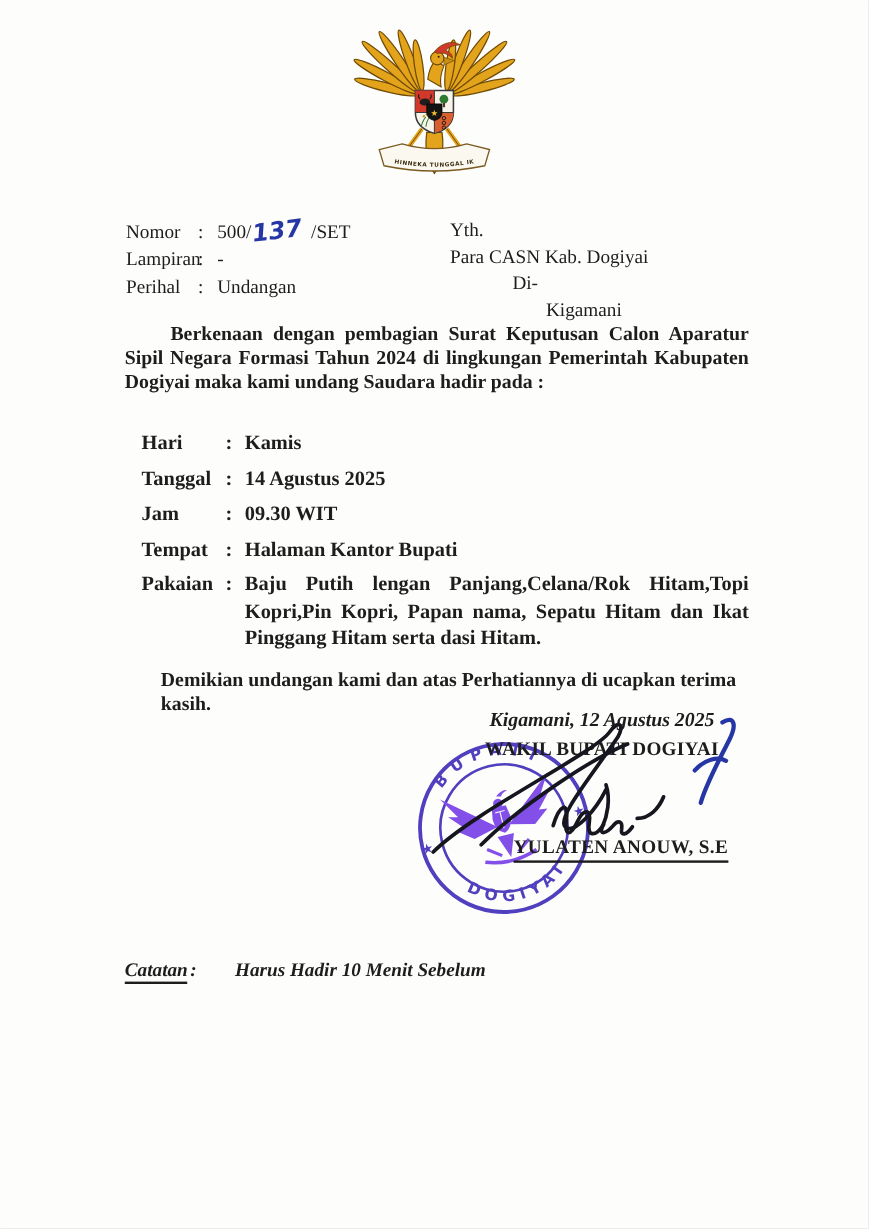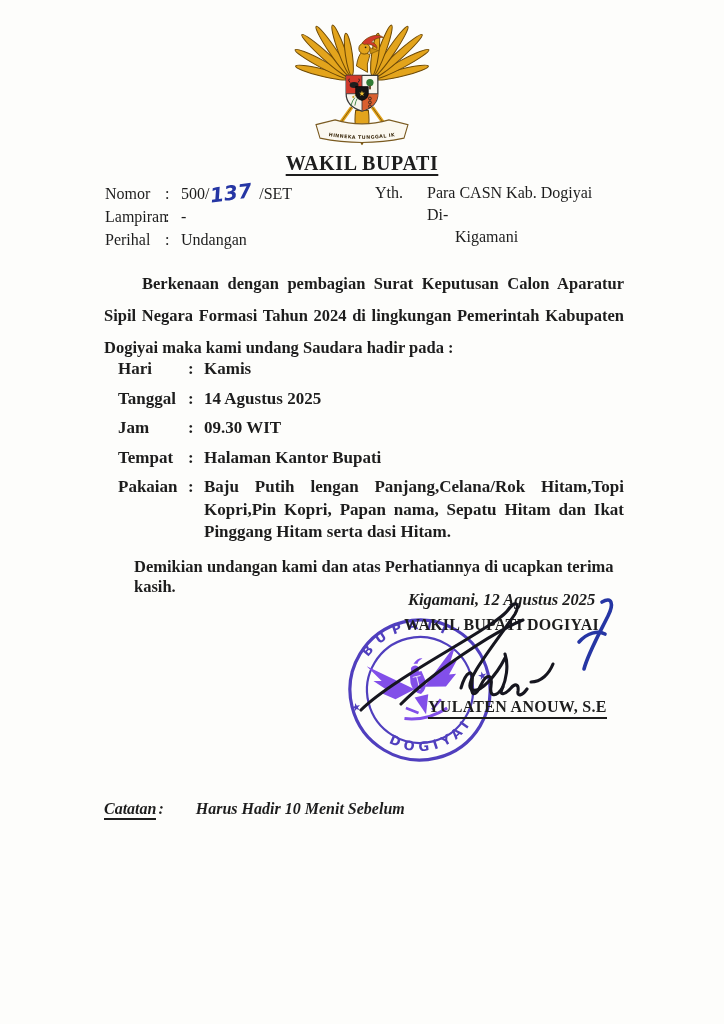--- a/index.html
+++ b/index.html
@@ -23,28 +23,28 @@
   
   .meta{position:absolute;top:182px;left:105px;font-size:16px;line-height:23px;}
   .meta-row{display:grid;grid-template-columns:60px 16px auto;}
   .hand-number{
     display:inline-block;position:relative;top:1px;
     font-family:"DejaVu Sans",sans-serif;font-style:italic;font-weight:700;
     font-size:20px;color:#2636a4;transform:rotate(-7deg);margin:0 3px 0 1px;line-height:14px;
   }
   
   .recipient{position:absolute;top:182px;left:375px;font-size:16px;line-height:22px;}
-  .recipient .row{display:flex;}
+  .recipient .row{display:flex;flex-direction:column;}
   .recipient .yth{width:52px;}
   .recipient .indent1{margin-left:52px;}
   .recipient .indent2{margin-left:80px;}
   
   .opening{
     position:absolute;top:268px;left:104px;width:520px;
-    font-size:16.5px;line-height:32px;text-align:justify;text-indent:38px;
+    font-size:16.5px;line-height:20px;text-align:justify;text-indent:38px;
     font-weight:600;
   }
   
   .details{position:absolute;top:358px;left:118px;width:506px;font-size:17px;}
   .detail-row{display:grid;grid-template-columns:70px 16px auto;margin-bottom:7px;line-height:22.5px;font-weight:700;}
   .detail-row .val{text-align:justify;font-family:Liberation Serif, serif;}
   
   .closing{position:absolute;top:557px;left:134px;width:500px;font-size:16.5px;font-weight:600;}
   
   .sig-cluster{position:absolute;top:588px;left:0;width:628px;height:235px;}
@@ -122,21 +122,20 @@
 
     <path d="M42,132 L66,126 Q100,136 134,126 L158,132 L153,149 Q100,160 47,149 Z" fill="#fbf8f0" stroke="#7a5a20" stroke-width="1.4"></path>
     <defs>
         <path id="bnr" d="M56,146 Q100,154 144,146"></path>
       </defs>
     <text font-family="DejaVu Sans, sans-serif" font-size="6" font-weight="bold" letter-spacing="0.6" fill="#3f2e12">
       <textPath href="#bnr" startOffset="50%" text-anchor="middle">BHINNEKA TUNGGAL IKA</textPath>
     </text>
   </svg>
 
-  <div class="lh-title">WAKIL BUPATI</div>
 
   <div class="meta">
     <div class="meta-row">
       <span>Nomor</span>
       <span>:</span>
       <span><span>500/</span><span class="hand-number">137</span> <span>/SET</span></span>
     </div>
     <div class="meta-row">
       <span>Lampiran</span>
       <span>:</span>

